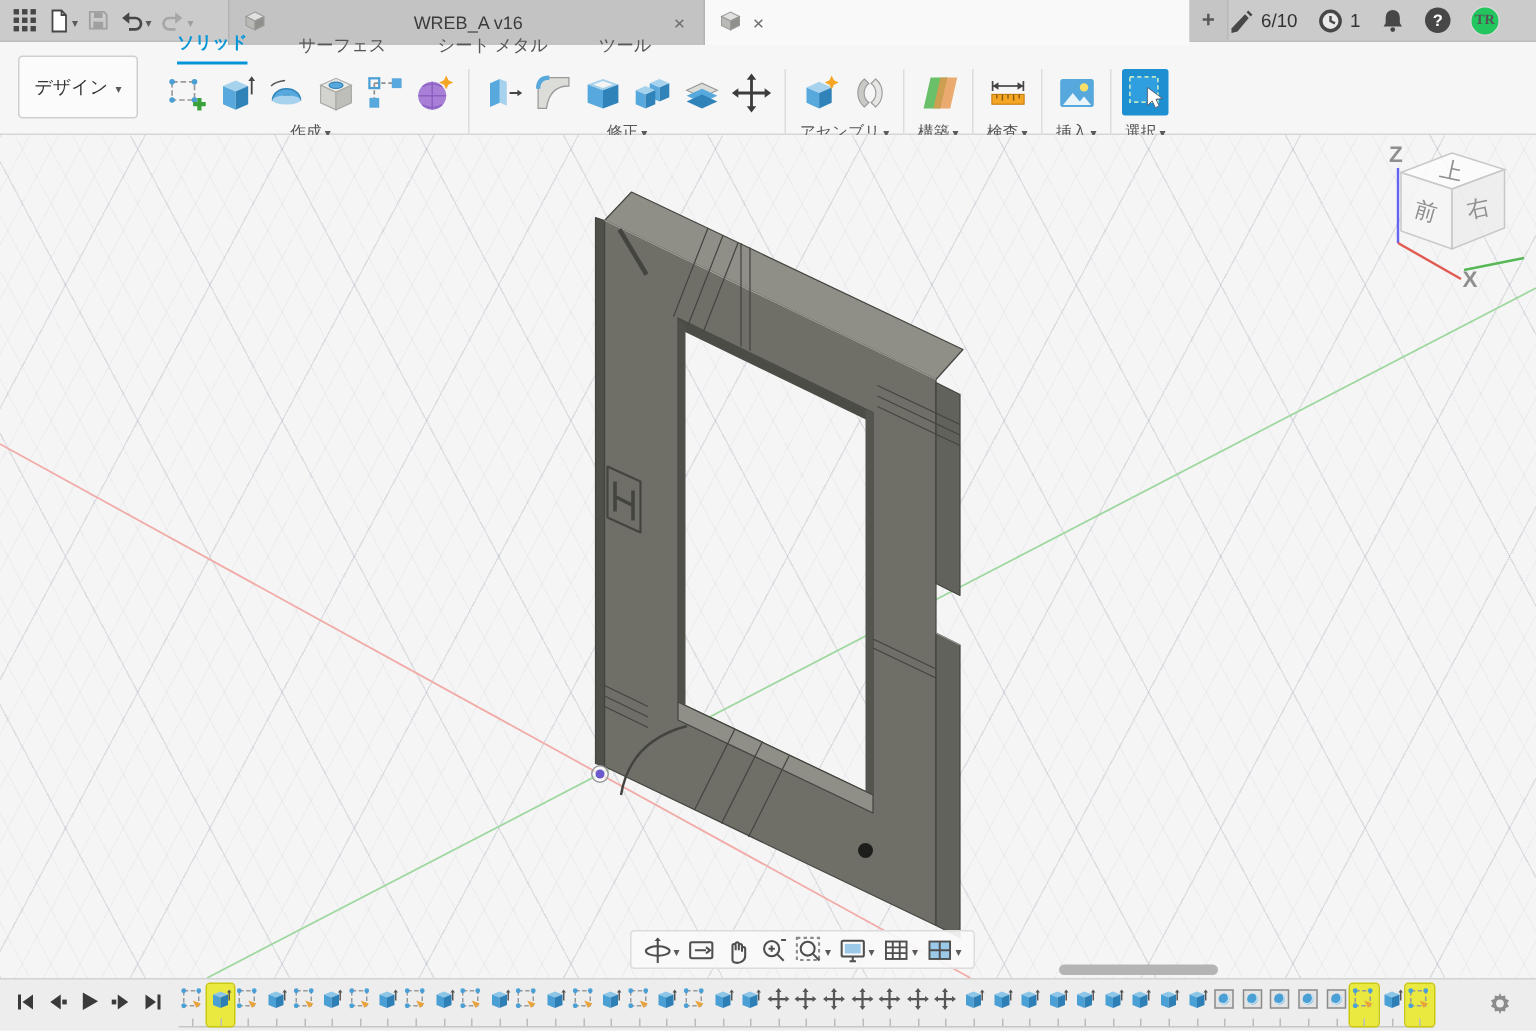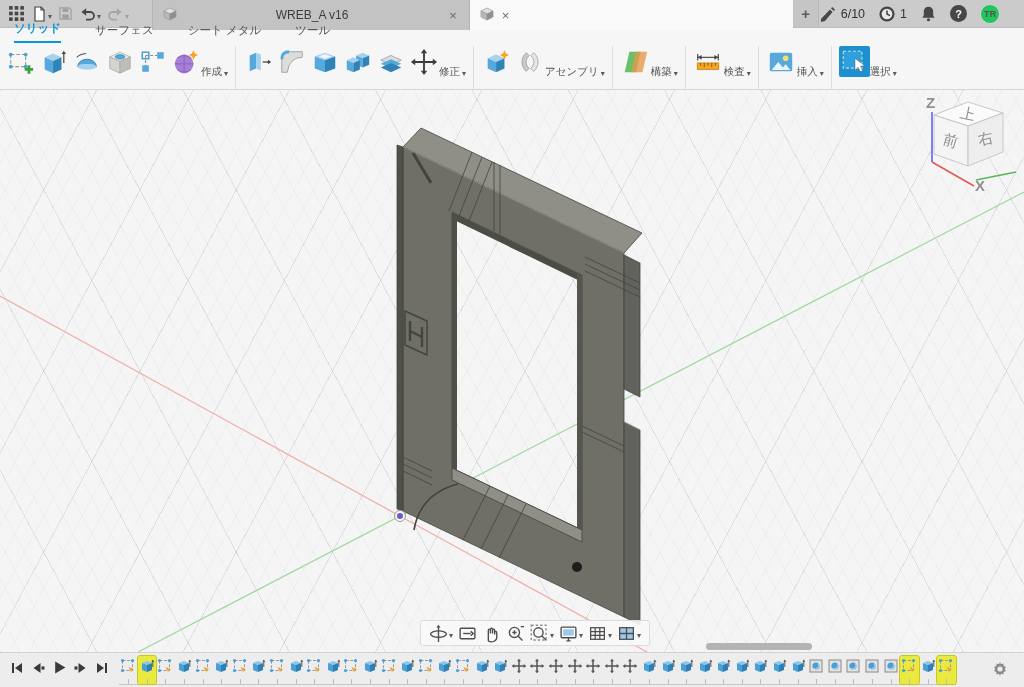--- a/index.html
+++ b/index.html
@@ -15,31 +15,31 @@
   .caret.dim::after { color:#9e9e9e; }
   .doc-tab { display:flex; align-items:center; gap:6px; padding:15px 10px; font-size:12px; color:#3c3c3c; }
   .doc-tab.inactive { width:326px; background:#c3c3c3; border-left:1px solid #b4b4b4; border-right:1px solid #b4b4b4; }
   .doc-tab.active { width:332px; background:#f9f9f9; }
   .doc-tab .title { flex:1; text-align:center; white-space:nowrap; overflow:hidden; }
   .tab-close { color:#6b6b6b; font-size:13px; cursor:pointer; padding:0 2px; }
   .plus-btn { width:26px; display:flex; align-items:center; justify-content:center; background:#c5c5c5; color:#5a5a5a; font-size:15px; font-weight:bold; cursor:pointer; border-right:1px solid #b9b9b9; }
   .status-cluster { margin-left:auto; display:flex; align-items:center; gap:13px; padding-right:24px; }
   .status-item { display:flex; align-items:center; gap:4px; font-size:12.5px; color:#333; cursor:pointer; }
   .help-circle { width:17px; height:17px; border-radius:50%; background:#474747; color:#fff; font-size:11px; font-weight:bold; display:flex; align-items:center; justify-content:center; }
-  .avatar { width:20px; height:20px; border-radius:50%; background:#22c55e; border:1px solid #d6d6d6; color:#555; font-size:9.5px; font-weight:bold; display:flex; align-items:center; justify-content:center; }
+  .avatar { width:20px; height:20px; border-radius:50%; background:#22c55e; border:1px solid #d6d6d6; color:#555; font-size:9.5px; font-weight:bold; display:flex; align-items:center; justify-content:center;font-family:Liberation Serif, serif; }
 
   
   .toolbar { height:62px; background:#f6f6f6; border-bottom:1px solid #d6d6d6; display:flex; align-items:flex-start; }
   .design-btn { margin:9px 12px 0 12px; width:80px; height:42px; border:1px solid #cfcfcf; border-radius:3px; background:#fbfbfb; display:flex; align-items:center; justify-content:center; gap:5px; font-size:12px; color:#333; cursor:pointer; flex:none; }
   .ribbon { display:flex; flex-direction:column; }
   .env-tabs { display:flex; gap:34px; padding-left:14px; height:15px; align-items:flex-end; }
   .env-tab { font-size:11.5px; color:#555; padding-bottom:5px; cursor:pointer; white-space:nowrap; }
   .env-tab.active { color:#0696d7; font-weight:bold; border-bottom:2.5px solid #0696d7; }
   .ribbon-main { display:flex; align-items:flex-start; margin-top:1px; }
-  .tgroup { display:flex; flex-direction:row; align-items:flex-end; padding:0 5px; }
+  .tgroup { display:flex; flex-direction:column; align-items:center; padding:0 5px; }
   .tgroup-icons { display:flex; gap:2px; align-items:center; height:35px; }
   .ticon { width:31px; height:31px; display:flex; align-items:center; justify-content:center; border-radius:2px; cursor:pointer; }
   .ticon.selected { background:#1e90d2; }
   .tgroup-label { font-size:10.5px; color:#555; margin-top:2px; display:flex; align-items:center; gap:2px; cursor:pointer; white-space:nowrap; }
   .tdivider { width:1px; height:48px; background:#dddddd; margin:2px 2px 0 2px; flex:none; }
 
   
   .canvas { position:relative; height:562px; background-color:#f5f5f6;
     background-image:
       repeating-linear-gradient(62deg,  rgba(125,135,150,0.14) 0 1px, transparent 1px 85px),
@@ -158,20 +158,24 @@
           <path d="M9 1.8 a5 5 0 0 1 5 5 v4.2 l1.5 2.4 H2.5 L4 11 V6.8 a5 5 0 0 1 5 -5 Z" fill="#474747"></path>
           <circle cx="9" cy="15.6" r="1.7" fill="#474747"></circle>
         </svg>
     </span>
     <span class="help-circle">?</span>
     <span class="avatar">TR</span>
   </div>
 </div>
 
 <div class="toolbar">
+  <div class="design-btn">
+    <span>デザイン</span>
+    <span class="caret"></span>
+  </div>
 
   <div class="ribbon">
     <div class="env-tabs">
       <span class="env-tab active">ソリッド</span>
       <span class="env-tab">サーフェス</span>
       <span class="env-tab">シート メタル</span>
       <span class="env-tab">ツール</span>
     </div>
 
     <div class="ribbon-main">

